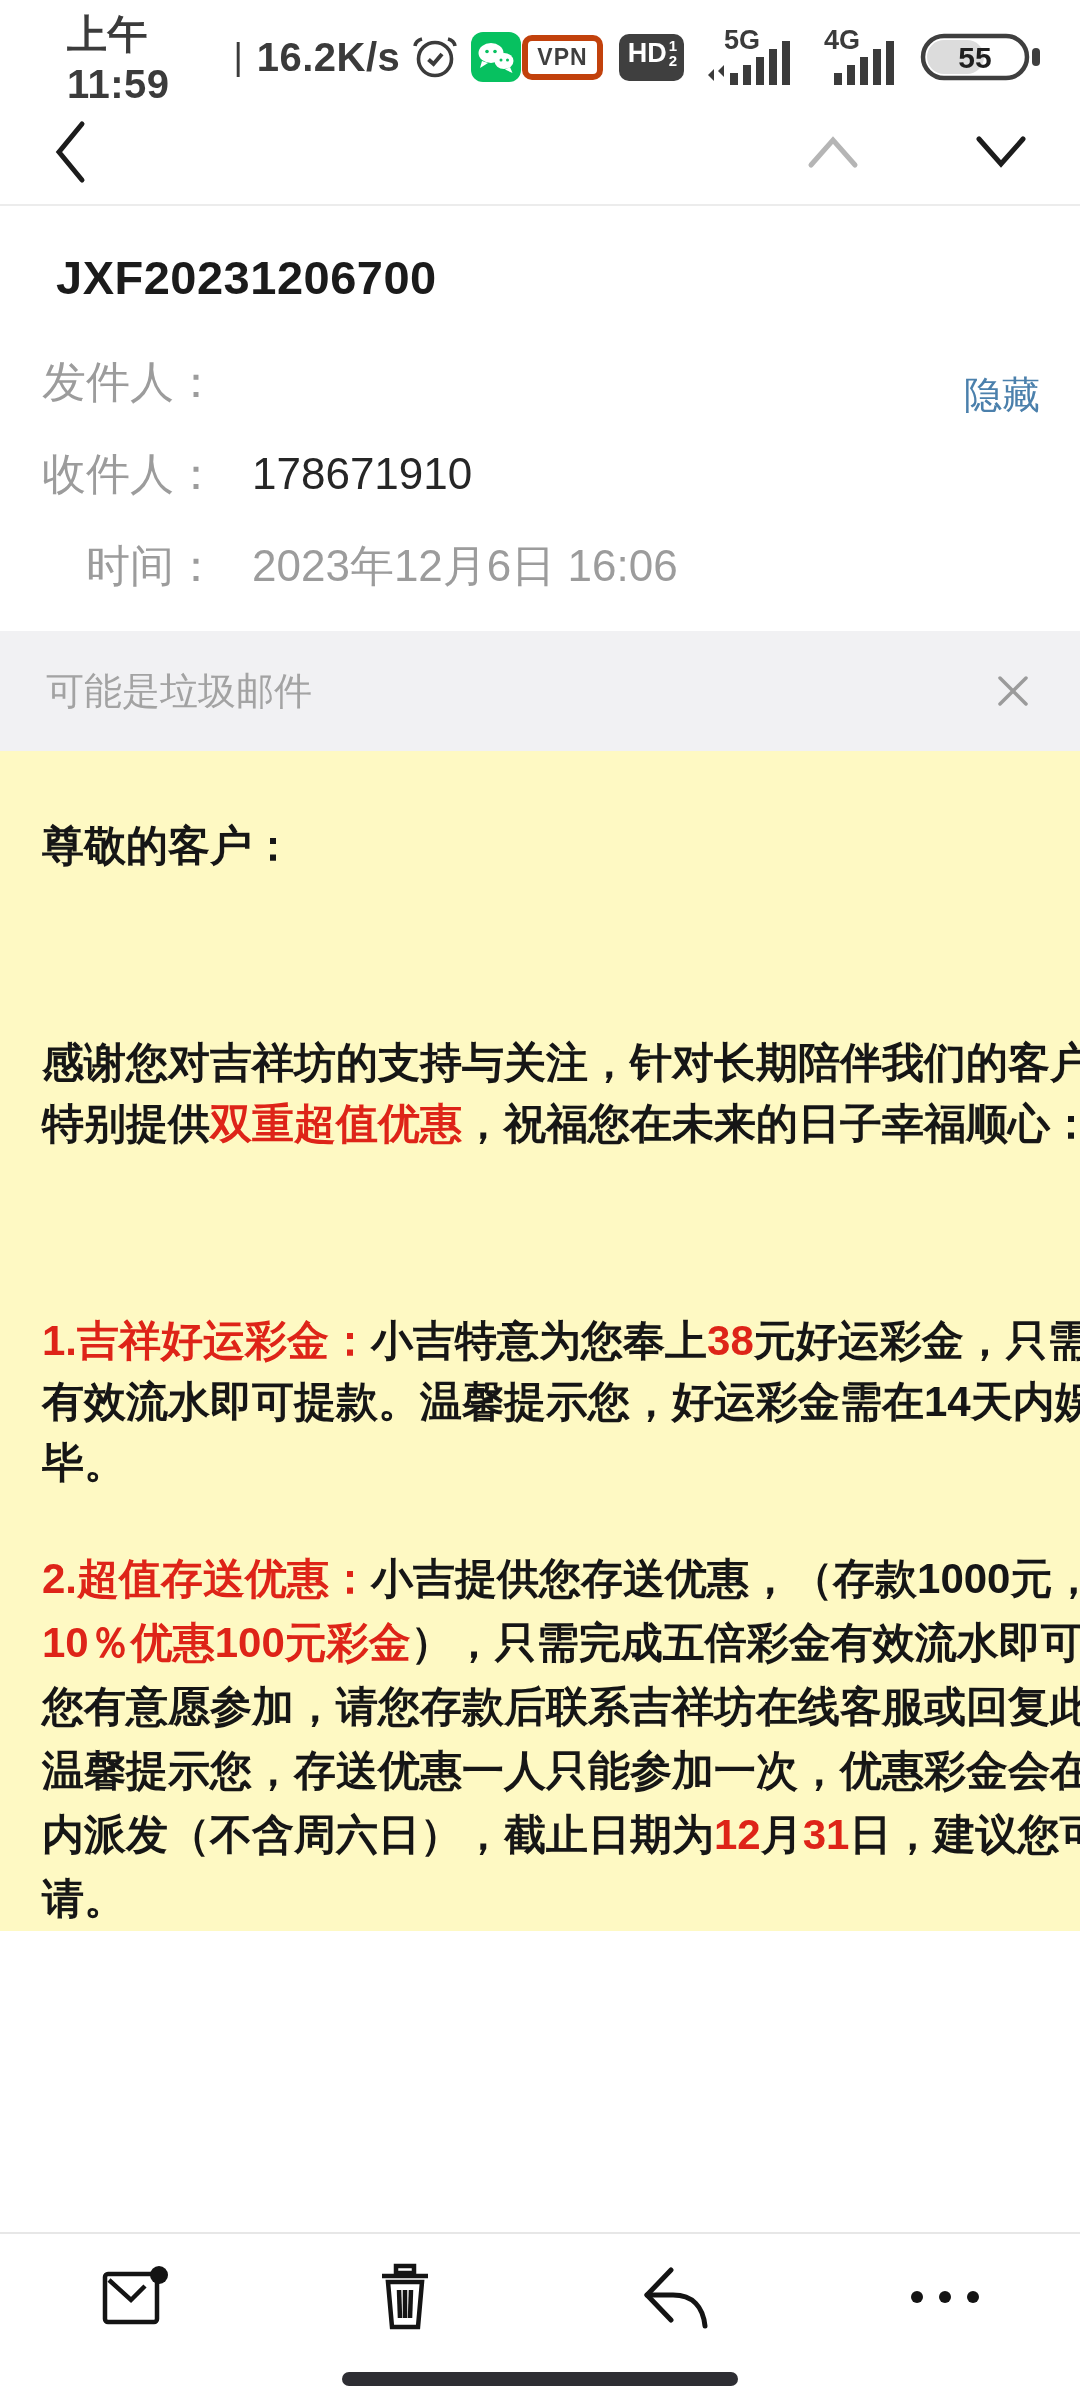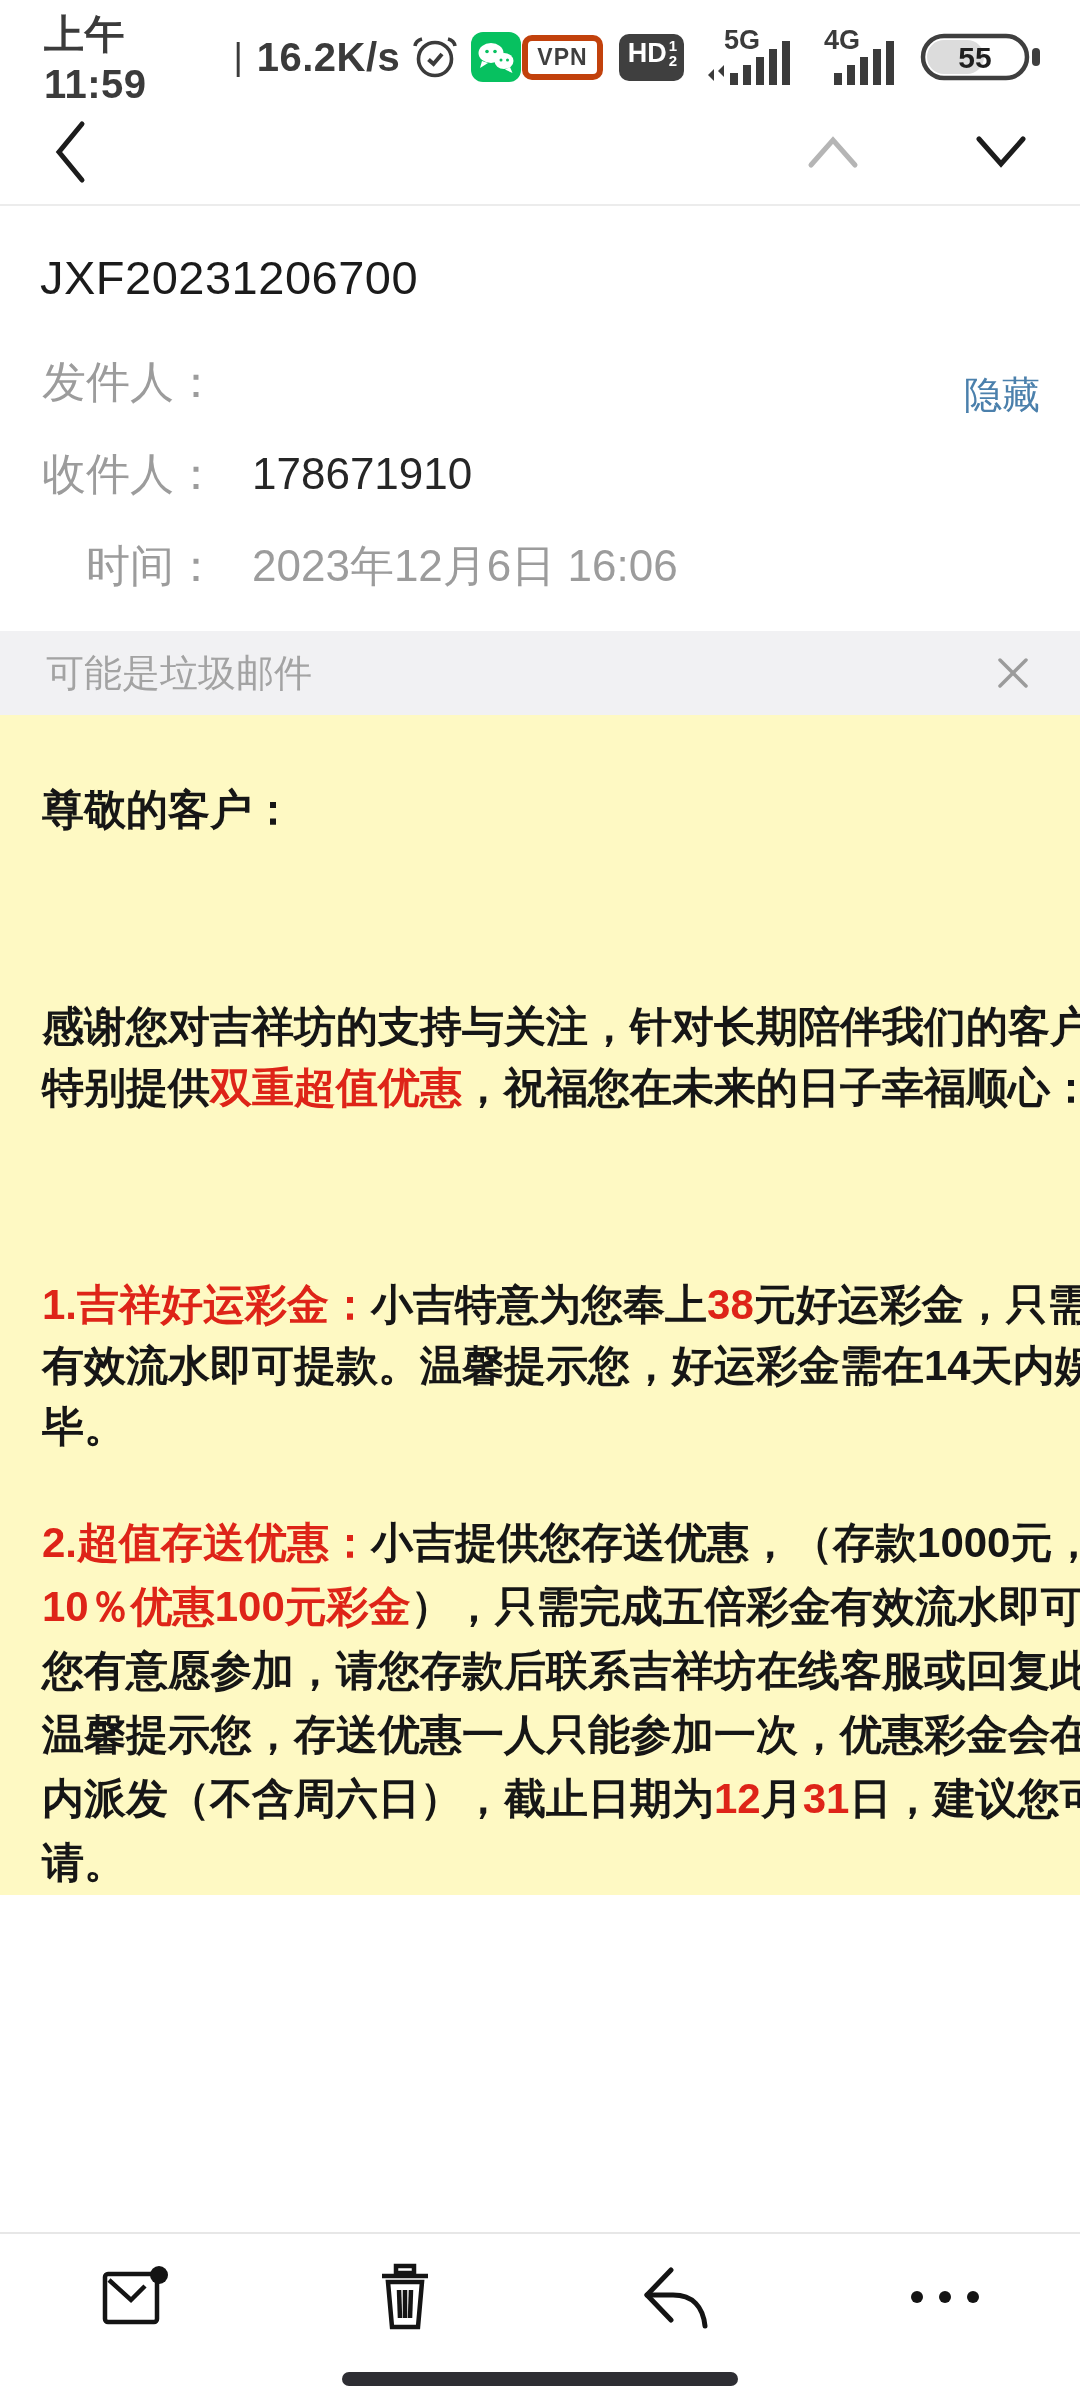--- a/index.html
+++ b/index.html
@@ -8,49 +8,49 @@
     position:relative; width:1080px; height:2400px; background:#fff;
     overflow:hidden; margin:0 auto;
     font-family:"Liberation Sans", sans-serif;
     -webkit-font-smoothing:antialiased;
   }
   
   .scroll-area { position:absolute; left:0; top:0; width:1080px; height:2232px; overflow:hidden; background:#fff; }
 
   
   .status-bar { height:100px; display:flex; align-items:center; justify-content:space-between; padding:14px 38px 0 44px; color:#3b3b3b; }
-  .sb-left { display:flex; align-items:center; gap:12px; }
+  .sb-left { display:flex; align-items:center; gap:12px;margin-left:23px; }
   .sb-time, .sb-speed { font-size:40px; font-weight:600; letter-spacing:0.5px; }
   .sb-sep { font-size:36px; font-weight:400; color:#3b3b3b; margin:0 2px; }
   .sb-right { display:flex; align-items:center; gap:16px; }
   .vpn-badge { border:6px solid #c2410c; border-radius:10px; padding:3px 9px; font-size:23px; font-weight:700; color:#3f3f3f; letter-spacing:1px; }
   .hd-badge { background:#3f3f3f; border-radius:10px; color:#fff; display:flex; align-items:center; padding:4px 7px 12px 9px; gap:2px; }
   .hd-text { font-size:27px; font-weight:700; }
   .hd-stack { display:flex; flex-direction:column; font-size:15px; font-weight:700; line-height:15px; }
   .battery { position:relative; }
 
   
   .nav-bar { height:106px; display:flex; align-items:center; justify-content:space-between; padding:0 50px 0 46px; border-bottom:2px solid #ececec; background:#fff; }
   .nav-right { display:flex; align-items:center; gap:110px; }
   .icon-btn { display:flex; align-items:center; justify-content:center; }
 
   
   .mail-header { position:relative; padding:44px 40px 40px 40px; background:#fff; }
-  .subject { font-size:47px; font-weight:400; color:#1b1b1b; letter-spacing:0.5px; }
+  .subject { font-size:47px; font-weight:700; color:#1b1b1b; letter-spacing:0.5px;margin-left:16px; }
   .meta { margin-top:52px; font-size:44px; }
   .meta-row { display:flex; }
   .meta-row + .meta-row { margin-top:42px; }
   .meta-label { width:178px; flex-shrink:0; text-align:right; color:#9c9c9c; line-height:50px; }
   .meta-vals { margin-left:34px; line-height:50px; }
   .v-primary { color:#262626; }
   .v-secondary { color:#9c9c9c; }
   .hide-btn { position:absolute; right:40px; top:132px; font-size:38px; color:var(--link-blue,#4b80ac); cursor:pointer;margin-top:32px; }
 
   
-  .spam-banner { height:84px; background:#f1f1f3; display:flex; align-items:center; justify-content:space-between; padding:0 46px; }
+  .spam-banner { height:120px; background:#f1f1f3; display:flex; align-items:center; justify-content:space-between; padding:0 46px; }
   .spam-text { font-size:38px; color:#a3a3a3; }
 
   
   .email-body { padding:64px 42px 0 42px; font-size:42px; font-weight:700; color:#161616; background:#fef9c3; }
   .email-body .line { line-height:61px; white-space:nowrap; }
   .email-body .red { color:var(--accent-red,#de2418); }
   .p-intro   { margin-top:156px; }
   .p-offer1  { margin-top:156px; }
   .p-offer2  { margin-top:54px; }
   .p-offer2 .line { line-height:64px; }

